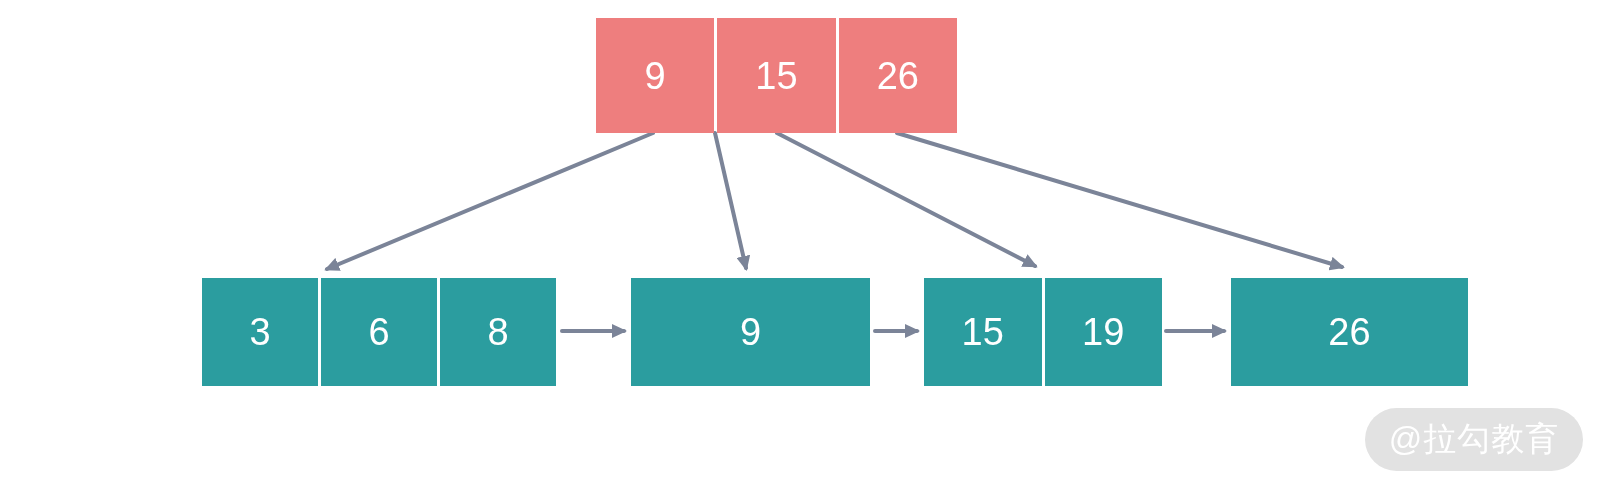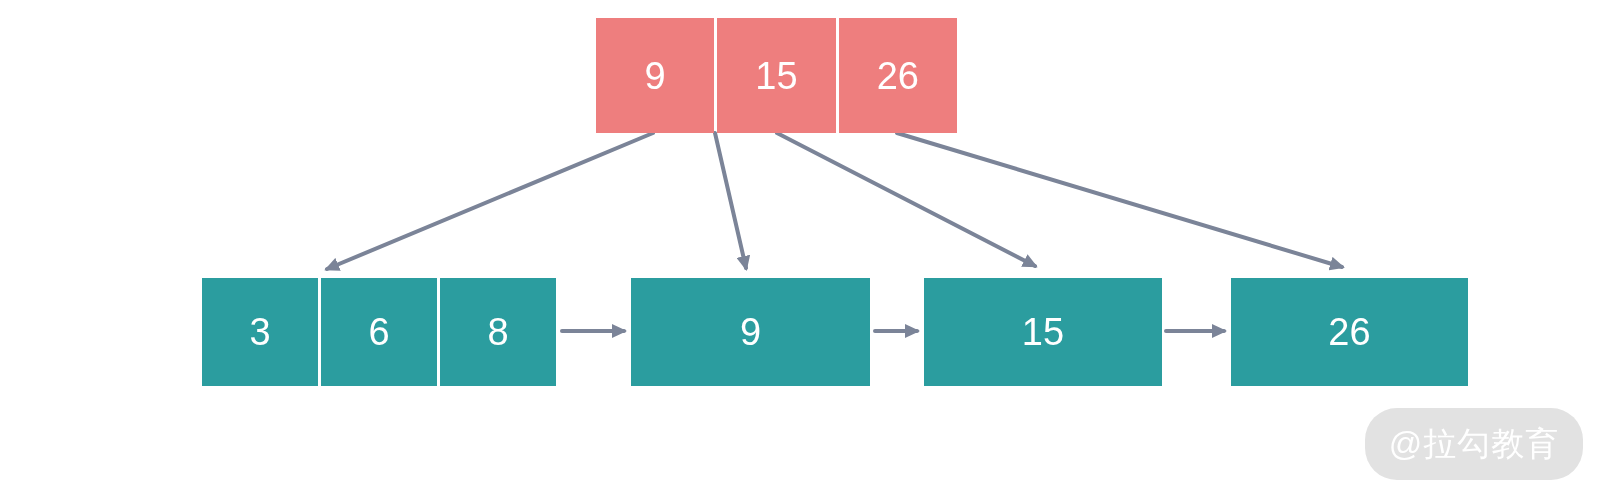--- a/index.html
+++ b/index.html
@@ -52,21 +52,21 @@
   .node-root .cell { background: var(--root-fill); }
   .node-leaf { top: 278px; height: 108px; }
   .node-leaf .cell { background: var(--leaf-fill); }
   .leaf-0 { left: 202px;  width: 354px; }
   .leaf-1 { left: 631px;  width: 239px; }
   .leaf-2 { left: 924px;  width: 238px; }
   .leaf-3 { left: 1231px; width: 237px; }
   .watermark {
     position: absolute;
     left: 1365px; top: 408px;
-    width: 218px; height: 72px;
+    width: 218px; height: 63px;
     border-radius: 32px;
     background: var(--watermark-bg);
     color: var(--watermark-text);
     display: flex;
     align-items: center;
     justify-content: center;
     font-size: 33px;
     letter-spacing: 1px;
     user-select: none;
     text-align: center;
@@ -103,20 +103,21 @@
     <div class="cell">6</div>
     <div class="cell">8</div>
   </div>
 
   <div class="node node-leaf leaf-1">
     <div class="cell">9</div>
   </div>
 
   <div class="node node-leaf leaf-2">
     <div class="cell">15</div>
+    <div class="cell">19</div>
   </div>
 
   <div class="node node-leaf leaf-3">
     <div class="cell">26</div>
   </div>
 
   <div class="watermark">
     <span>@拉勾教育</span>
   </div>
 

